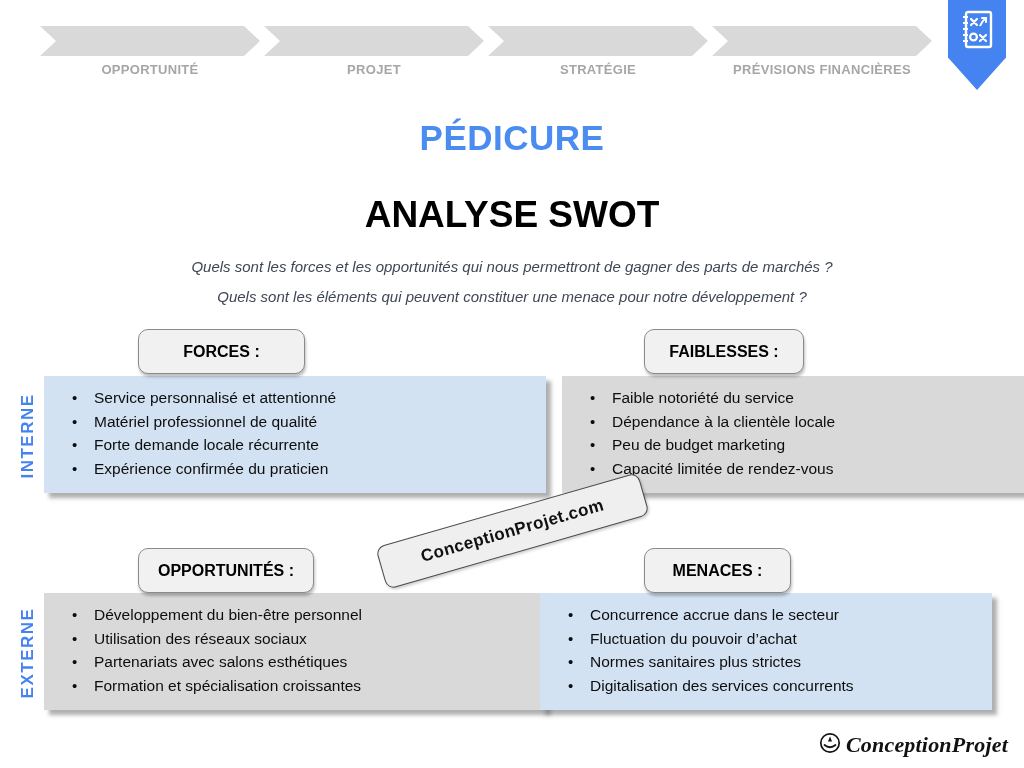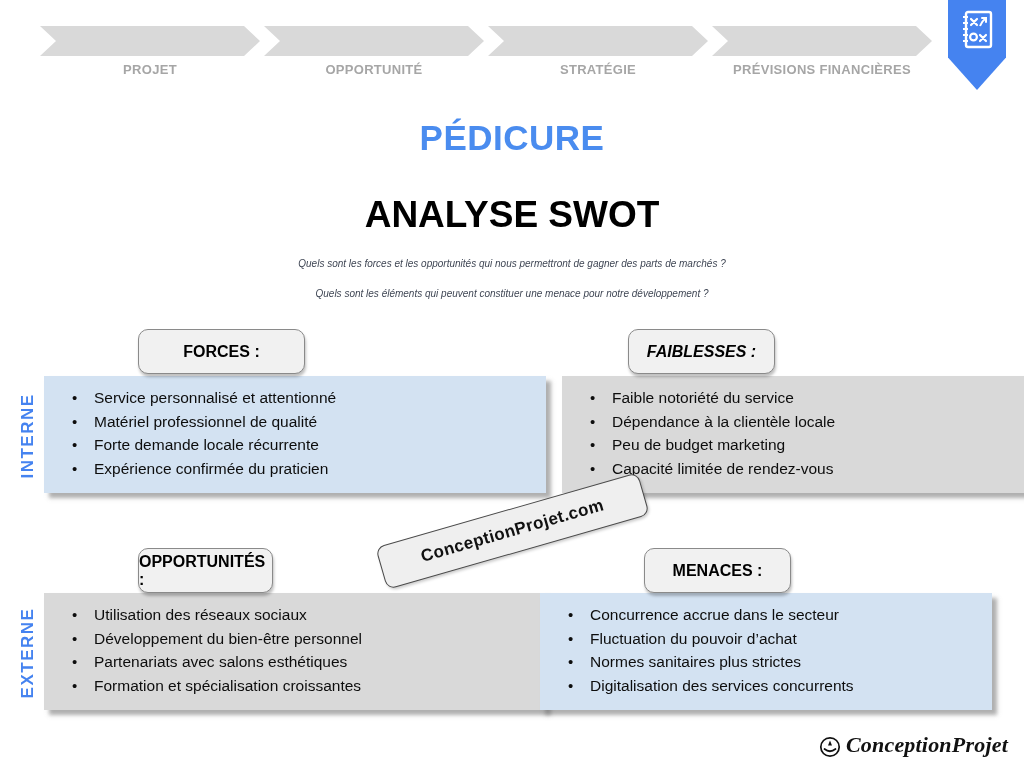--- a/index.html
+++ b/index.html
@@ -28,30 +28,30 @@
   .ribbon{position:absolute;left:948px;top:0;width:58px;height:90px;background:var(--accent-blue);
         clip-path:polygon(0 0,100% 0,100% 64%,50% 100%,0 64%);display:flex;justify-content:center;}
   .ribbon svg{margin-top:8px;}
 
   
   .page-title{position:absolute;top:118px;width:100%;text-align:center;
         font-size:35px;font-weight:bold;color:#4A8CEF;letter-spacing:.5px;}
   .page-subtitle{position:absolute;top:194px;width:100%;text-align:center;
         font-size:37px;font-weight:bold;color:#000;}
   .question{position:absolute;width:100%;text-align:center;font-style:italic;
-        font-size:10px;color:var(--question-color);}
+        font-size:15px;color:var(--question-color);}
   .q1{top:258px;} .q2{top:288px;}
 
   
   .swot-header{position:absolute;height:45px;background:#F1F1F1;border:1.5px solid #8a8a8a;
         border-radius:10px;display:flex;align-items:center;justify-content:center;
         font-size:16px;font-weight:bold;color:#000;box-shadow:1px 3px 3px rgba(0,0,0,.25);z-index:3;}
   .hdr-forces{left:138px;top:329px;width:167px;}
-  .hdr-faiblesses{left:628px;top:329px;width:147px;font-style:italic;}
-  .hdr-opportunites{left:138px;top:548px;width:135px;}
+  .hdr-faiblesses{left:644px;top:329px;width:160px;}
+  .hdr-opportunites{left:138px;top:548px;width:176px;}
   .hdr-menaces{left:644px;top:548px;width:147px;}
 
   
   .swot-box{position:absolute;height:117px;box-shadow:5px 5px 4px rgba(110,110,110,.55);z-index:1;}
   .box-forces{left:44px;top:376px;width:502px;background:var(--light-blue);}
   .box-faiblesses{left:562px;top:376px;width:528px;background:var(--light-gray);}
   .box-opportunites{left:44px;top:593px;width:502px;background:var(--light-gray);}
   .box-menaces{left:540px;top:593px;width:452px;background:var(--light-blue);}
   .swot-box ul{list-style:none;padding:10px 0 0 50px;}
   .swot-box li{position:relative;font-size:15.5px;color:#0d0d0d;line-height:23.5px;}
@@ -63,37 +63,37 @@
   .axis-interne{left:-42px;top:426px;}
   .axis-externe{left:-42px;top:643px;}
 
   
   .watermark{position:absolute;left:376px;top:509px;width:273px;height:44px;background:#EFEFEF;
         border:1.6px solid #4a4a4a;border-radius:9px;transform:rotate(-16deg);z-index:5;
         display:flex;align-items:center;justify-content:center;font-size:17px;font-weight:bold;
         color:#111;letter-spacing:.4px;box-shadow:1px 2px 3px rgba(0,0,0,.2);}
 
   
-  .footer-logo{position:absolute;right:16px;bottom:10px;display:flex;align-items:flex-end;gap:5px;z-index:6;}
+  .footer-logo{position:absolute;right:16px;bottom:10px;display:flex;align-items:flex-start;gap:5px;z-index:6;}
   .footer-logo-text{font-family:"Liberation Serif",serif;font-style:italic;font-weight:bold;
         font-size:22px;color:#111;letter-spacing:.2px;}
 </style>
 </head>
 <body>
 
 <div class="slide">
 
   <div class="process-bar">
     <div class="step">
       <div class="chev"></div>
-      <div class="step-label">PROJET</div>
+      <div class="step-label">OPPORTUNITÉ</div>
     </div>
     <div class="step">
       <div class="chev"></div>
-      <div class="step-label">OPPORTUNITÉ</div>
+      <div class="step-label">PROJET</div>
     </div>
     <div class="step">
       <div class="chev"></div>
       <div class="step-label">STRATÉGIE</div>
     </div>
     <div class="step">
       <div class="chev"></div>
       <div class="step-label">PRÉVISIONS FINANCIÈRES</div>
     </div>
   </div>
@@ -135,22 +135,22 @@
   <div class="swot-box box-faiblesses">
     <ul>
         <li>Faible notoriété du service</li>
         <li>Dépendance à la clientèle locale</li>
         <li>Peu de budget marketing</li>
         <li>Capacité limitée de rendez-vous</li>
       </ul>
   </div>
   <div class="swot-box box-opportunites">
     <ul>
+        <li>Développement du bien-être personnel</li>
         <li>Utilisation des réseaux sociaux</li>
-        <li>Développement du bien-être personnel</li>
         <li>Partenariats avec salons esthétiques</li>
         <li>Formation et spécialisation croissantes</li>
       </ul>
   </div>
   <div class="swot-box box-menaces">
     <ul>
         <li>Concurrence accrue dans le secteur</li>
         <li>Fluctuation du pouvoir d’achat</li>
         <li>Normes sanitaires plus strictes</li>
         <li>Digitalisation des services concurrents</li>

